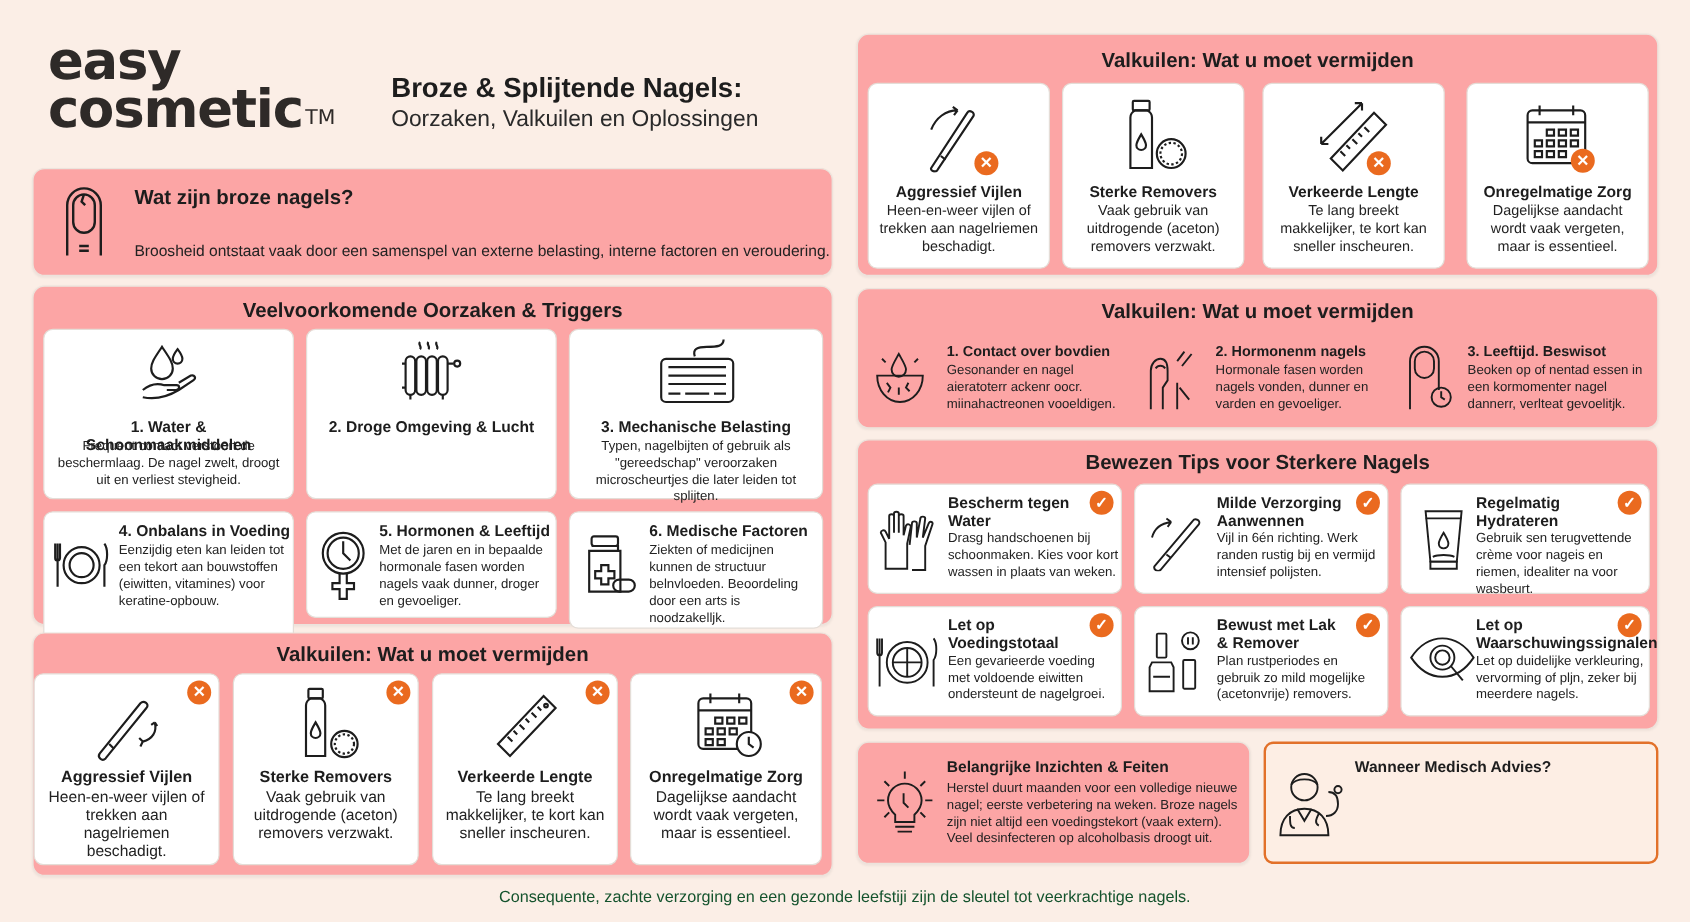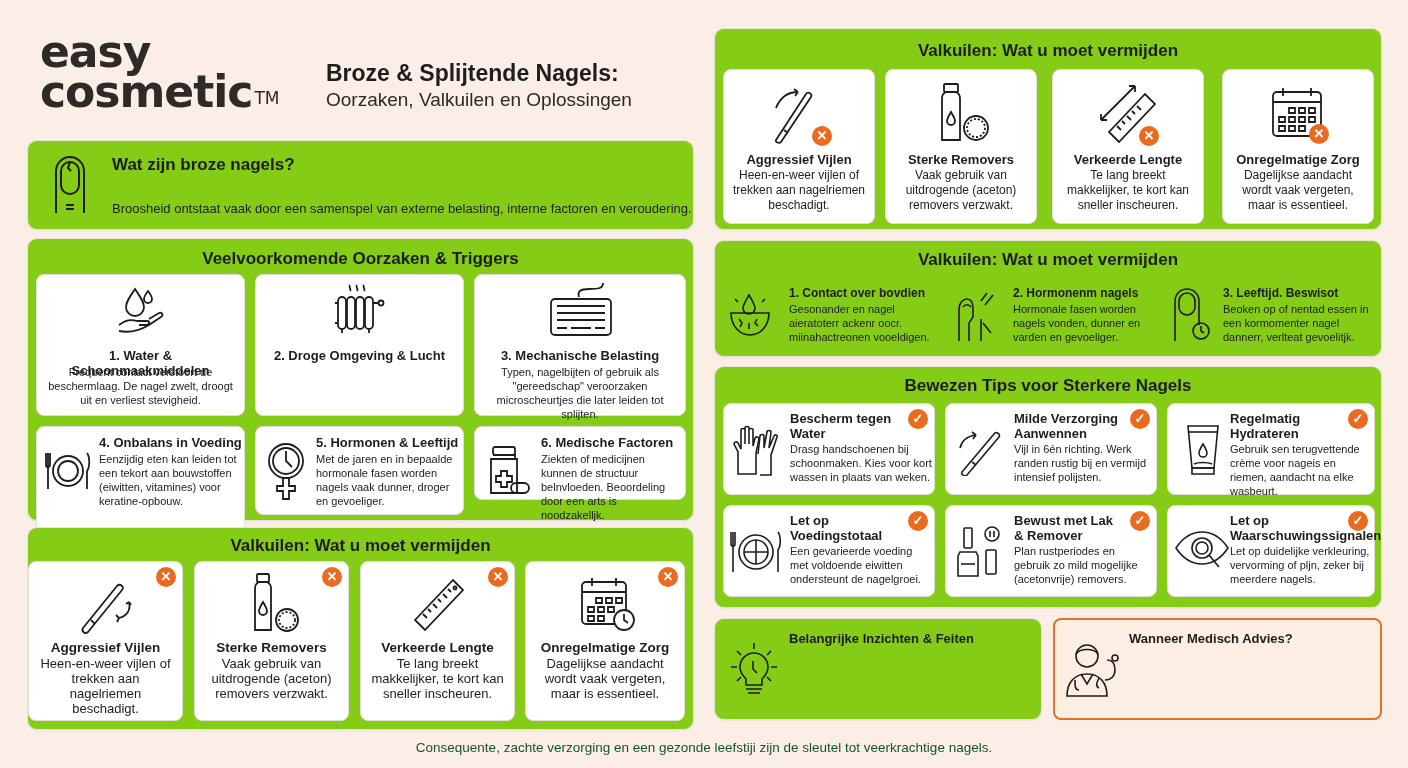--- a/index.html
+++ b/index.html
@@ -1,18 +1,18 @@
 <!DOCTYPE html>
 <html><head>
 <meta charset="utf-8">
 <style>
 *{box-sizing:border-box;margin:0;padding:0}
 body{width:1408px;height:768px;background:#fbeee6;font-family:"Liberation Sans",sans-serif;color:#1d1d1d;position:relative;overflow:hidden}
 .abs{position:absolute}
-.panel{position:absolute;background:#84cc16;border:1px solid #ece3dc;border-radius:10px;box-shadow:0 1px 2px rgba(0,0,0,.05)}
+.panel{position:absolute;background:#fca5a5;border:1px solid #ece3dc;border-radius:10px;box-shadow:0 1px 2px rgba(0,0,0,.05)}
 .card{position:absolute;background:#fff;border:1px solid #e4ddd7;border-radius:8px}
 .sec-title{position:absolute;left:0;right:0;text-align:center;font-weight:bold;font-size:17px;color:#1d1d1d}
 .logo{position:absolute;left:40px;top:32px;font-family:"DejaVu Sans",sans-serif;font-weight:bold;font-size:44px;line-height:40px;color:#2e2a28;letter-spacing:-1px}
 .logo sup{font-size:17px;font-weight:normal;letter-spacing:0;vertical-align:top;position:relative;top:6px;left:2px}
 .h-title{position:absolute;left:326px;top:60px;font-weight:bold;font-size:23px}
 .h-sub{position:absolute;left:326px;top:89px;font-size:19px;color:#2a2a2a}
 .ctitle{font-weight:bold;font-size:13px;line-height:15px}
 .ctext{font-size:11.5px;line-height:14px;color:#222}
 .center{text-align:center}
 .icon{position:absolute}
@@ -104,21 +104,21 @@
           <circle cx="20" cy="20" r="17"></circle>
           <circle cx="20" cy="20" r="13"></circle>
           <path d="M20 10v10l6 6"></path>
           <path d="M17 37v8h-6v5h6v8h6v-8h6v-5h-6v-8"></path>
         </svg>
     </div>
     <div class="abs ctitle" style="left:60px;top:8px">5. Hormonen &amp; Leeftijd</div>
     <div class="abs ctext" style="left:60px;top:25px;width:145px;font-size:11px">Met de jaren en in bepaalde hormonale fasen worden nagels vaak dunner, droger en gevoeliger.</div>
   </div>
 
-  <div class="card" style="left:446px;top:187px;width:212px;height:74px">
+  <div class="card" style="left:446px;top:187px;width:212px;height:98px">
     <div class="icon" style="left:10px;top:18px">
       <svg width="46" height="52" viewBox="0 0 46 52" fill="none" stroke="#1d1d1d" stroke-width="1.8">
           <rect x="8" y="2" width="22" height="8" rx="2"></rect>
           <path d="M6 14h26v34H6z M8 10h22v4"></path>
           <path d="M16 26h6v5h5v6h-5v5h-6v-5h-5v-6h5z"></path>
           <rect x="26" y="38" width="18" height="10" rx="5"></rect>
         </svg>
     </div>
     <div class="abs ctitle" style="left:66px;top:8px">6. Medische Factoren</div>
     <div class="abs ctext" style="left:66px;top:25px;width:142px;font-size:11px">Ziekten of medicijnen kunnen de structuur belnvloeden. Beoordeling door een arts is noodzakelljk.</div>
@@ -309,21 +309,21 @@
     <div class="badge-v" style="right:6px;top:5px">✓</div>
     <div class="icon" style="left:18px;top:18px">
       <svg width="34" height="56" viewBox="0 0 34 56" fill="none" stroke="#1d1d1d" stroke-width="1.6">
           <path d="M2 4h30l-4 42H6z"></path>
           <path d="M2 10h30"></path>
           <path d="M17 22c-3 5-4 7-4 9a4 4 0 0 0 8 0c0-2-1-4-4-9z"></path>
           <path d="M6 46h22v6H6zM8 42c4-2 14-2 18 0"></path>
         </svg>
     </div>
     <div class="abs ctitle" style="left:62px;top:7px;width:110px">Regelmatig Hydrateren</div>
-    <div class="abs ctext" style="left:62px;top:38px;width:142px;font-size:11px">Gebruik sen terugvettende crème voor nageis en riemen, aandacht na elke wasbeurt.</div>
+    <div class="abs ctext" style="left:62px;top:38px;width:142px;font-size:11px">Gebruik sen terugvettende crème voor nageis en riemen, idealiter na voor wasbeurt.</div>
   </div>
 
   <div class="card" style="left:8px;top:138px;width:212px;height:92px">
     <div class="badge-v" style="right:6px;top:5px">✓</div>
     <div class="icon" style="left:4px;top:22px">
       <svg width="56" height="48" viewBox="0 0 56 48" fill="none" stroke="#1d1d1d" stroke-width="1.6">
           <path d="M3 4v12c0 3 4 3 4 0V4M5 4v40"></path>
           <circle cx="28" cy="24" r="17"></circle>
           <circle cx="28" cy="24" r="12"></circle>
           <path d="M28 12v24M16 24h24"></path>
@@ -368,20 +368,21 @@
 <div class="panel" style="left:714px;top:618px;width:328px;height:102px">
   <div class="icon" style="left:14px;top:22px">
     <svg width="50" height="56" viewBox="0 0 50 56" fill="none" stroke="#1d1d1d" stroke-width="1.6">
         <path d="M25 2v6M8 10l4 4M42 10l-4 4M2 26h6M42 26h6M8 40l4-4M42 40l-4-4"></path>
         <path d="M17 38c-4-4-6-8-6-12a14 14 0 0 1 28 0c0 4-2 8-6 12v6H17z"></path>
         <path d="M17 48h16M19 52h12"></path>
         <path d="M24 20v8l4 4"></path>
       </svg>
   </div>
   <div class="abs ctitle" style="left:74px;top:12px">Belangrijke Inzichten &amp; Feiten</div>
+  <div class="abs ctext" style="left:74px;top:31px;width:250px;font-size:11px">Herstel duurt maanden voor een volledige nieuwe nagel; eerste verbetering na weken. Broze nagels zijn niet altijd een voedingstekort (vaak extern). Veel desinfecteren op alcoholbasis droogt uit.</div>
 </div>
 
 <div class="abs" style="left:1053px;top:618px;width:329px;height:102px;background:#fdeee4;border:2px solid #e2712a;border-radius:8px">
   <div class="icon" style="left:10px;top:20px">
     <svg width="58" height="58" viewBox="0 0 58 58" fill="none" stroke="#1d1d1d" stroke-width="1.6">
         <circle cx="22" cy="16" r="11"></circle>
         <path d="M11 14c4-6 18-6 22 0"></path>
         <path d="M2 56c0-14 8-22 20-22s20 8 20 22z"></path>
         <path d="M16 34l6 10 6-10"></path>
         <path d="M10 40c0 6 0 10 4 10M34 38c-2 4-4 8 0 10"></path>

